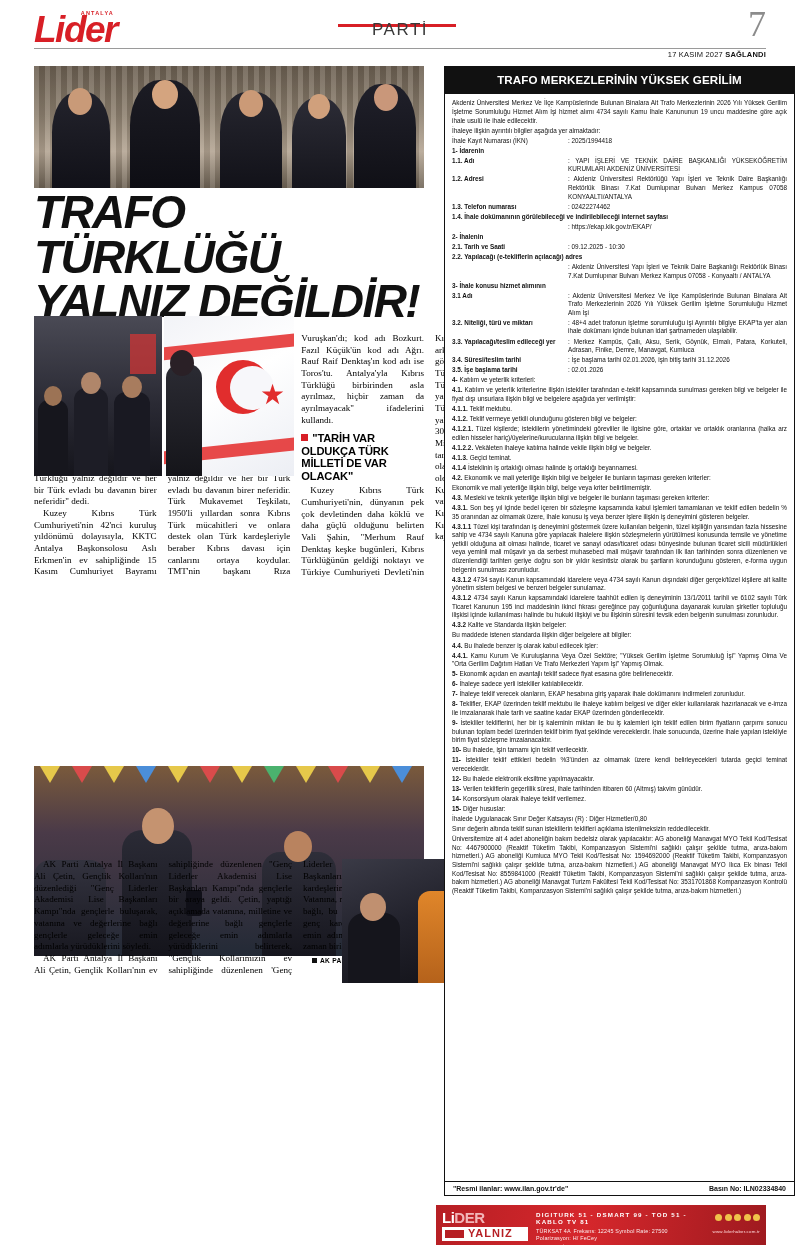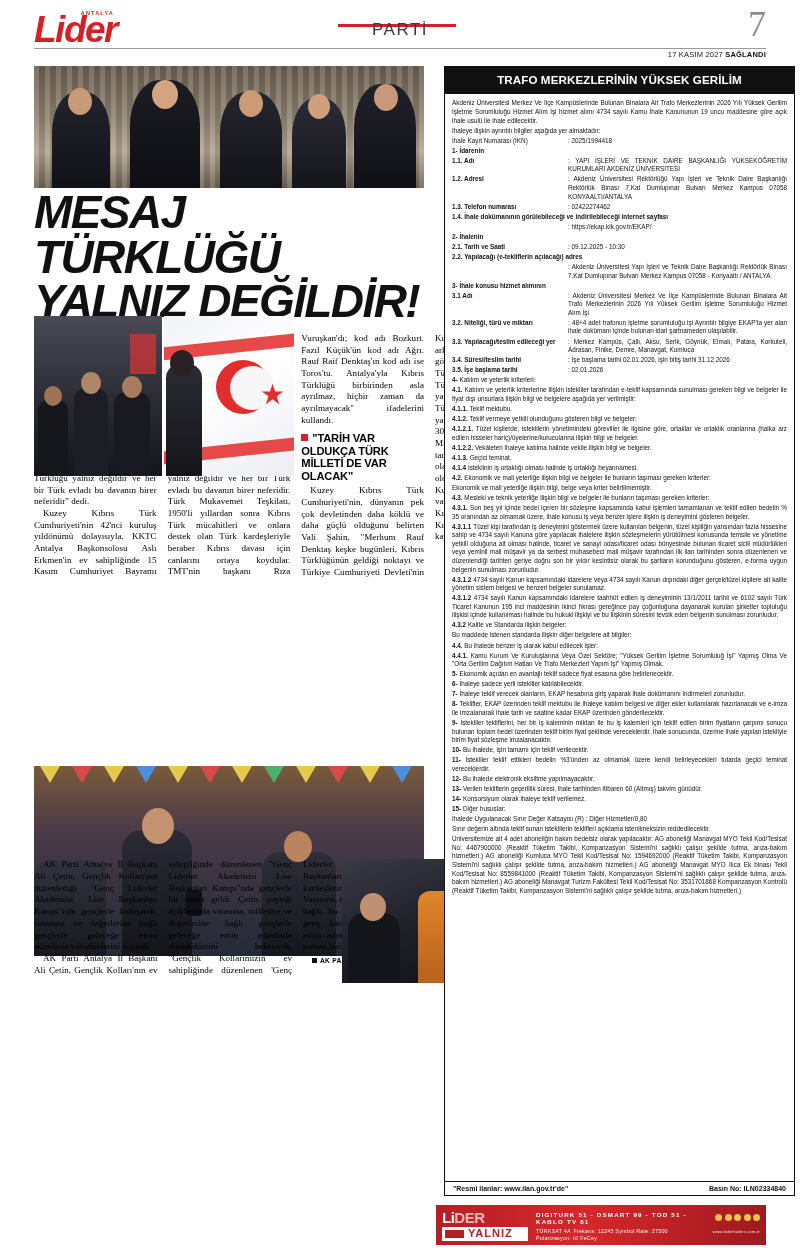--- a/index.html
+++ b/index.html
@@ -329,21 +329,21 @@
     <div class="ph1-face" style="left:118px;top:14px;width:26px;height:29px;background:#d4a47f;"></div>
     <div class="ph1-person" style="left:186px;width:62px;height:96px;background:linear-gradient(180deg,#26262f,#121219);"></div>
     <div class="ph1-face" style="left:205px;top:24px;width:24px;height:27px;background:#cb9a77;"></div>
     <div class="ph1-person" style="left:258px;width:54px;height:90px;background:linear-gradient(180deg,#2c2c36,#15151c);"></div>
     <div class="ph1-face" style="left:274px;top:28px;width:22px;height:25px;background:#d0a07c;"></div>
     <div class="ph1-person" style="left:320px;width:62px;height:104px;background:linear-gradient(180deg,#20202a,#101016);"></div>
     <div class="ph1-face" style="left:340px;top:18px;width:24px;height:27px;background:#c9977a;"></div>
   </div>
 
   <div class="headline">
-    <span class="l2">MESAJ TÜRKLÜĞÜ</span>
+    <span class="l2">TRAFO TÜRKLÜĞÜ</span>
     <span class="l2">YALNIZ DEĞİLDİR!</span>
   </div>
 
   <div class="cols3">
     <p class="first dropcap">Kuzey Kıbrıs Türk Cumhuriyeti'nin 42'nci kuruluş yıldönümü dolayısıyla KKTC Antalya Başkonsolosluğu tarafından 15 Kasım Cumhuriyet Bayramı Resepsiyonu düzenledi. Kıbrıs davasının bir milli dava olduğunu söyleyen Antalya Valisi Hulusi Şahin, "Kıbrıs Türklüğü büyük Türk dünyasından asla ayrı düşünülemez. Kıbrıs Türklüğü yalnız değildir ve her bir Türk evladı bu davanın birer neferidir" dedi.</p>
     <p>Kuzey Kıbrıs Türk Cumhuriyeti'nin 42'nci kuruluş yıldönümü dolayısıyla, KKTC Antalya Başkonsolosu Aslı Erkmen'in ev sahipliğinde 15 Kasım Cumhuriyet Bayramı Resepsiyonu düzenlendi. Resepsiyonda yaptığı konuşmada vatan toprağına emanet ettiğimiz şehitlerimizi rahmet ve minnetle anan Vali Şahin, "Kıbrıs davası bir milli davadır. Her bir Türk evladının kalbinde, gönlünde, ruhunda, benliğinde Kıbrıs davası ayrılmaz bir parçadır. Kıbrıs Türklüğü büyük Türk dünyasından asla ayrı düşünülemez. Kıbrıs Türklüğü yalnız değildir ve her bir Türk evladı bu davanın birer neferidir. Türk Mukavemet Teşkilatı, 1950'li yıllardan sonra Kıbrıs Türk mücahitleri ve onlara destek olan Türk kardeşleriyle beraber Kıbrıs davası için canlarını ortaya koydular. TMT'nin başkanı Rıza Vuruşkan'dı; kod adı Bozkurt. Fazıl Küçük'ün kod adı Ağrı. Rauf Raif Denktaş'ın kod adı ise Toros'tu. Antalya'yla Kıbrıs Türklüğü birbirinden asla ayrılmaz, hiçbir zaman da ayrılmayacak" ifadelerini kullandı.</p>
     <div class="subhead"><span class="sq"></span><span>"TARİH VAR OLDUKÇA TÜRK MİLLETİ DE VAR OLACAK"</span></div>
     <p>Kuzey Kıbrıs Türk Cumhuriyeti'nin, dünyanın pek çok devletinden daha köklü ve daha güçlü olduğunu belirten Vali Şahin, "Merhum Rauf Denktaş keşke bugünleri, Kıbrıs Türklüğünün geldiği noktayı ve Türkiye Cumhuriyeti Devleti'nin Kıbrıs Türk Cumhuriyeti'nin arkasında dağlar gibi durduğunu görseydi. Bugün Kuzey Kıbrıs Türk Cumhuriyeti 42 yaşında. Türkiye Cumhuriyeti yüzlü yaşlarına çoktan bastı. Anadolu Türklüğü ise bin yaşına doğru yaklaşıyor. Büyük Türk milleti 3000 yaşını çoktan geçti. Milletimiz, tarih sahnesinde bu tarih aktığı müddetçe var olacaktır. Türk milleti var oldukça da Kıbrıs Türklüğü ve Kuzey Kıbrıs Türk Cumhuriyeti var olacaktır. Yaşasın Kuzey Kıbrıs Türk Cumhuriyeti, yaşasın Kıbrıs Türklüğü" sözlerini kaydetti.</p>
     <div class="subhead"><span class="sq"></span><span>RESEPSİYONA YOĞUN KATILIM SAĞLANDI</span></div>
     <p>Mimar Sinan Kongre Merkezi'nde gerçekleştirilen resepsiyona Antalya Valisi Hulusi Şahin ve eşi Ebru Şahin, Isparta Valisi Abdullah Erin, Vali Yardımcısı Tahsin Aksu, Kepez Kaymakamı Suat Dervişoğlu, Döşemealtı Kaymakamı Ünal Çakıcı, Kepez Belediye Başkanı Mesut Kocagöz, KKTC Antalya Başkonsolosu Aslı Erkmen, İl Jandarma Komutanı Tümgeneral Ahmet Kavukcu, İl Emniyet Müdür Vekili Murat Baz, kurum ve kuruluş temsilcileri, STK temsilcileri, gaziler ve şehit aileleri katıldı.</p>

